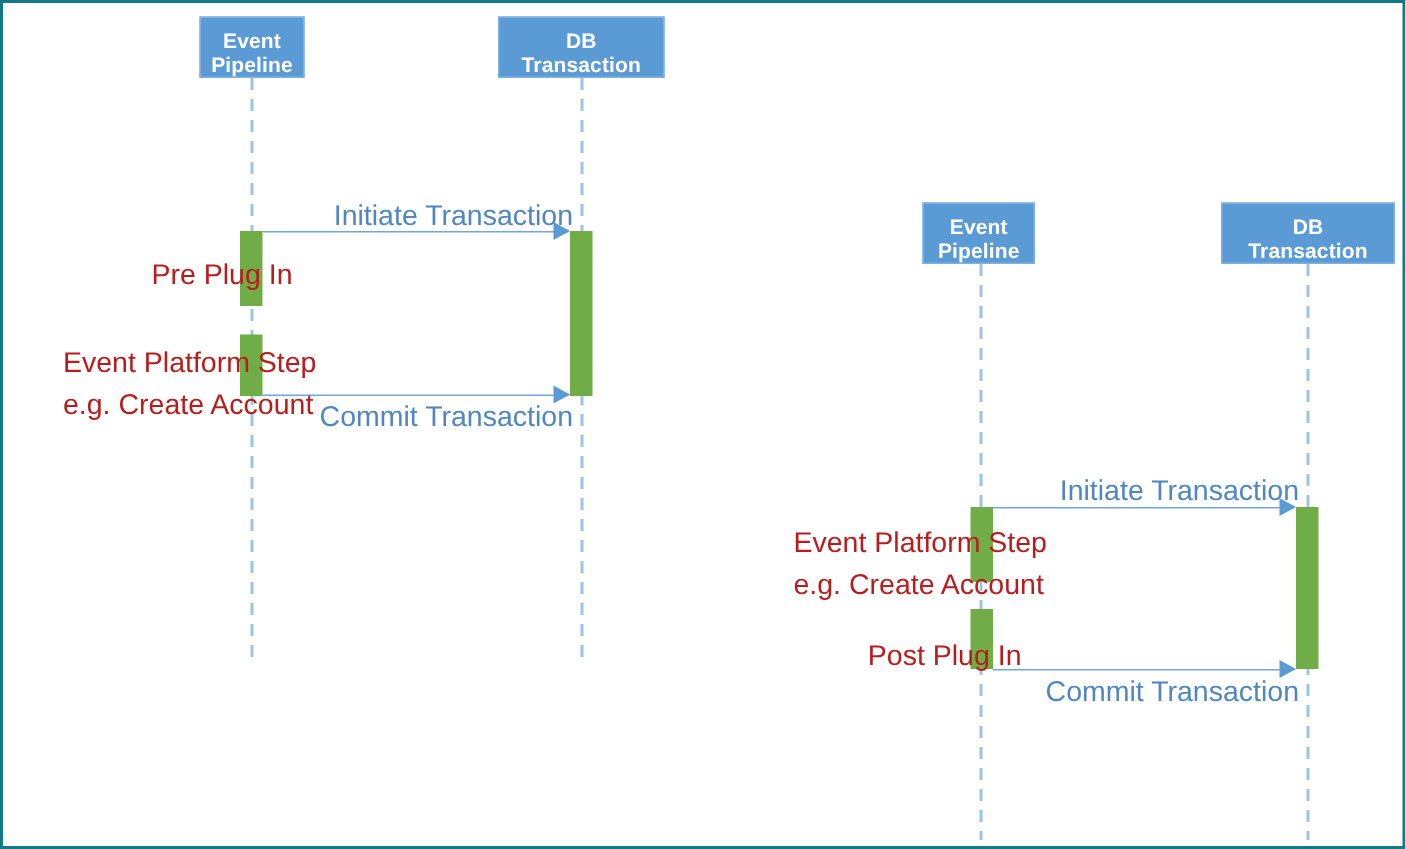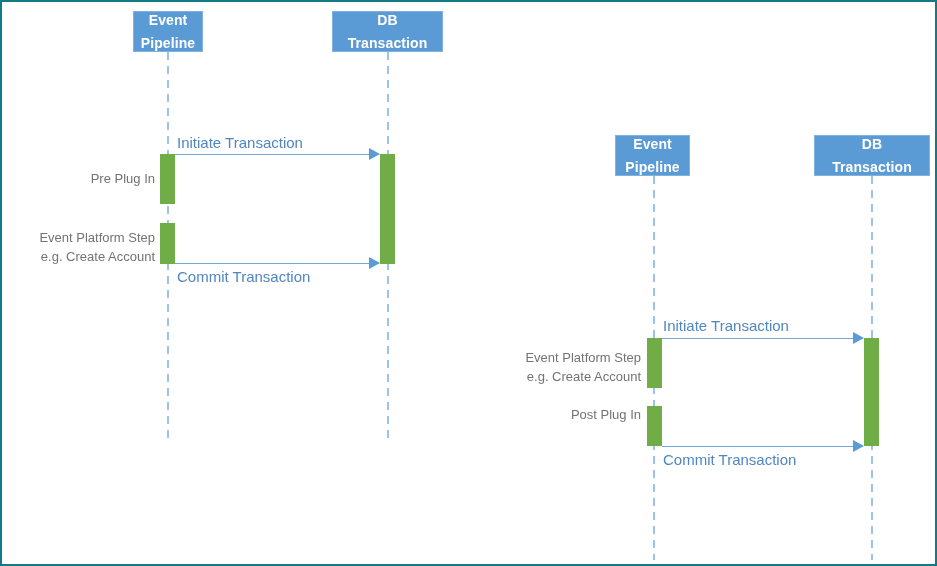--- a/index.html
+++ b/index.html
@@ -23,21 +23,21 @@
     position: absolute;
     background: #5b9bd5;
     border: 1px solid #7fb3de;
     box-sizing: border-box;
     color: #ffffff;
     font-weight: bold;
     text-align: center;
     display: flex;
     flex-direction: column;
     align-items: center;
-    justify-content: space-between;
+    justify-content: flex-end;
     line-height: 1.15;
     letter-spacing: 0.1px;
   }
   .head-box span { display: block; white-space: nowrap; }
 
   
   .lifeline {
     position: absolute;
     width: 2px;
     background-image: linear-gradient(
@@ -68,31 +68,32 @@
     height: 0;
     border-top: 6px solid transparent;
     border-bottom: 6px solid transparent;
     border-left: 11px solid #5b9bd5;
   }
 
   
   .msg-label {
     position: absolute;
     color: #5086c1;
-    font-size: 15px;
+    font-size: 19px;
     white-space: nowrap;
-    text-align: left;
+    text-align: right;
   }
   .actor-label {
     position: absolute;
-    color: #737373;
-    font-size: 13px;
+    color: #b91c1c;
+    font-size: 19px;
     text-align: right;
     line-height: 1.45;
     white-space: nowrap;
+    padding-left: 40px;
   }
   .actor-label.two-line { }
 </style>
 </head>
 <body>
 
 <div id="canvas">
 
   <div>
 
@@ -159,19 +160,19 @@
 
     <div class="msg-line" style="left:660px; top:444px; width:201px;"></div>
     <div class="msg-head" style="left:851px; top:438px;"></div>
     <div class="msg-label" style="left:661px; top:449px; width:203px;">Commit Transaction</div>
 
     <div class="actor-label two-line" style="left:487px; top:347px; width:152px;">
       <div>Event Platform Step</div>
       <div>e.g. Create Account</div>
     </div>
 
-    <div class="actor-label" style="left:487px; top:404px; width:152px;">
+    <div class="actor-label" style="left:487px; top:422px; width:152px;">
       <div>Post Plug In</div>
     </div>
 
   </div>
 
 </div>
 
 </body></html>

